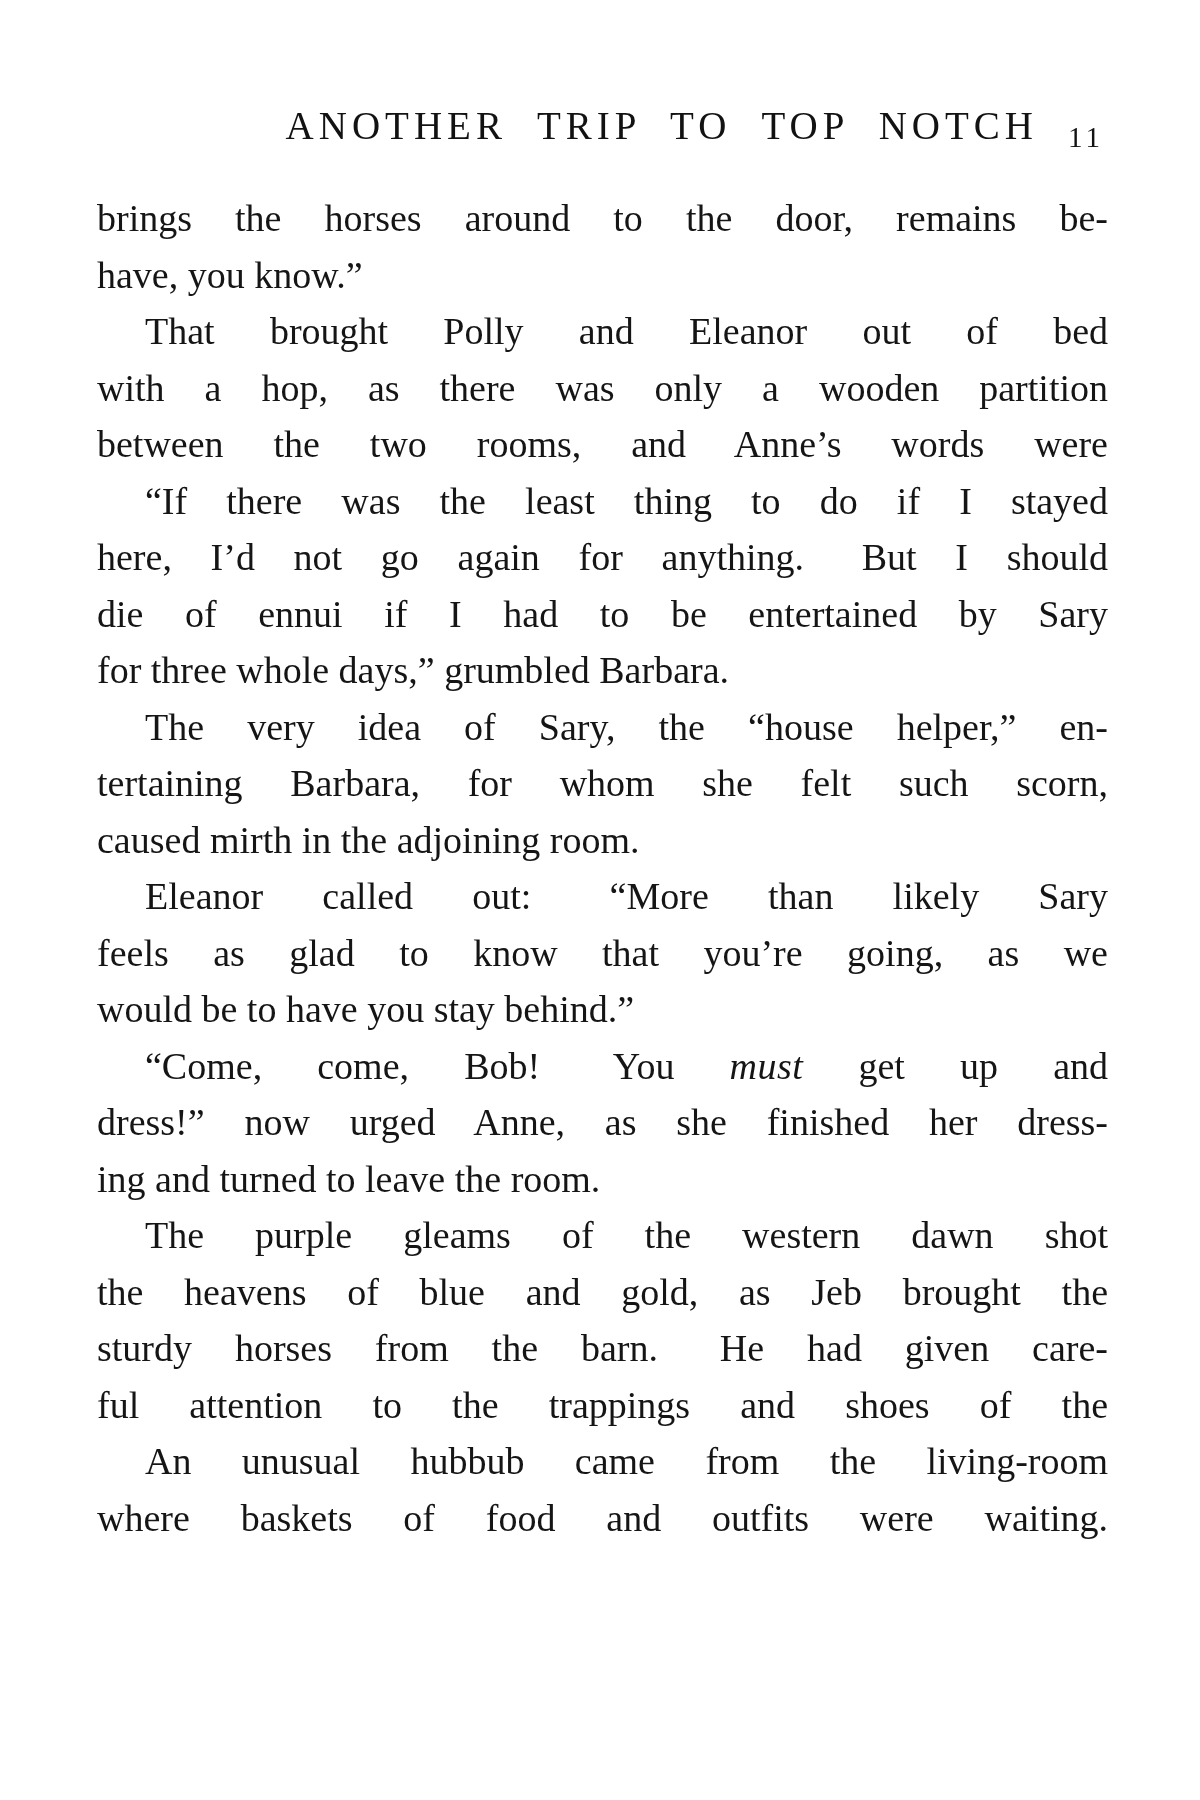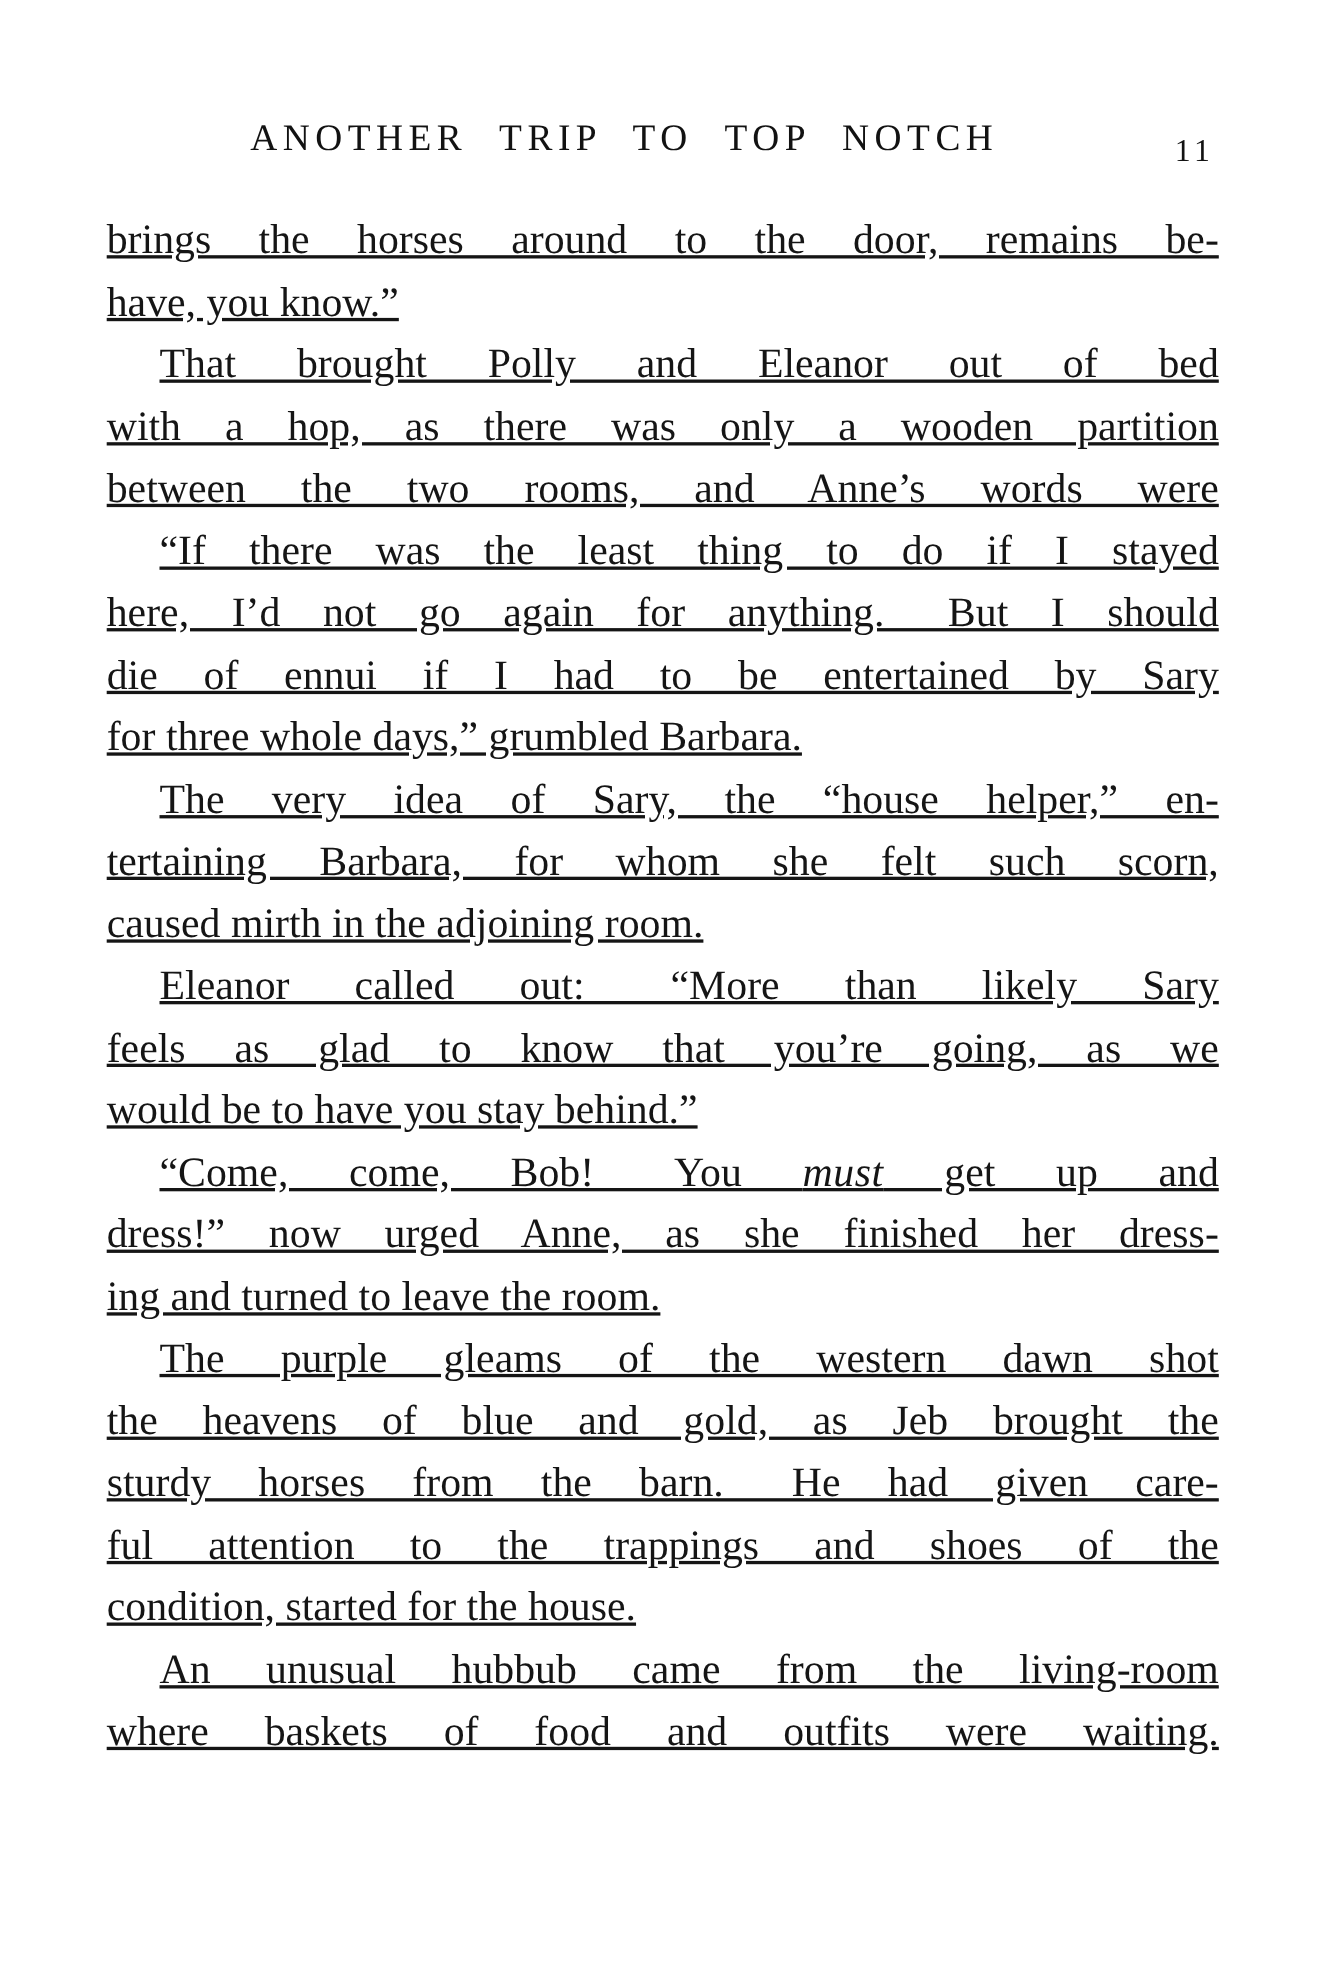--- a/index.html
+++ b/index.html
@@ -30,22 +30,22 @@
   .page-header {
     position: relative;
     height: 52px;
     margin-bottom: 38px;
   }
 
   .running-title {
     position: absolute;
     left: 0;
     right: 70px;            
-    text-align: center;
-    font-size: 34px;
+    text-align: right;
+    font-size: 39px;
     line-height: 52px;
     letter-spacing: 5px;
     word-spacing: 16px;
     white-space: nowrap;
     color: #121212;
   }
 
   .page-number {
     position: absolute;
     right: 4px;
@@ -60,21 +60,20 @@
   .text-body {
     font-size: 38px;
     line-height: 56.5px;
     color: #151515;
   }
 
   .line {
     text-align: justify;
     text-align-last: justify;
     white-space: normal;
-    text-decoration: underline;
   }
 
   .line.indent { text-indent: 48px; }
 
   .line.end {
     text-align-last: left;
   }
 
   .line i {
     font-style: italic;
@@ -121,21 +120,20 @@
         <div class="para">
           <div class="line indent"><span>“Come, come, Bob!  You </span><i>must</i><span> get up and</span></div>
           <div class="line"><span>dress!” now urged Anne, as she finished her dress-</span></div>
           <div class="line end"><span>ing and turned to leave the room.</span></div>
         </div>
         <div class="para">
           <div class="line indent"><span>The purple gleams of the western dawn shot</span></div>
           <div class="line"><span>the heavens of blue and gold, as Jeb brought the</span></div>
           <div class="line"><span>sturdy horses from the barn.  He had given care-</span></div>
           <div class="line"><span>ful attention to the trappings and shoes of the</span></div>
-          <div class="line end"><span>condition, started for the house.</span></div>
         </div>
         <div class="para">
           <div class="line indent"><span>An unusual hubbub came from the living-room</span></div>
           <div class="line"><span>where baskets of food and outfits were waiting.</span></div>
         </div>
       </div>
 
   </div>
 </div>
 

